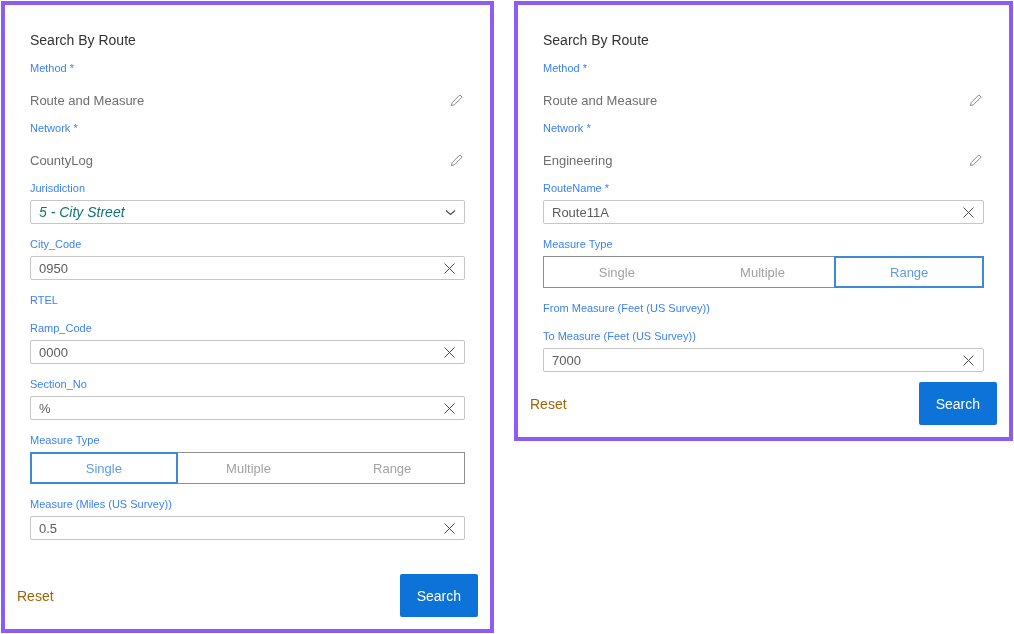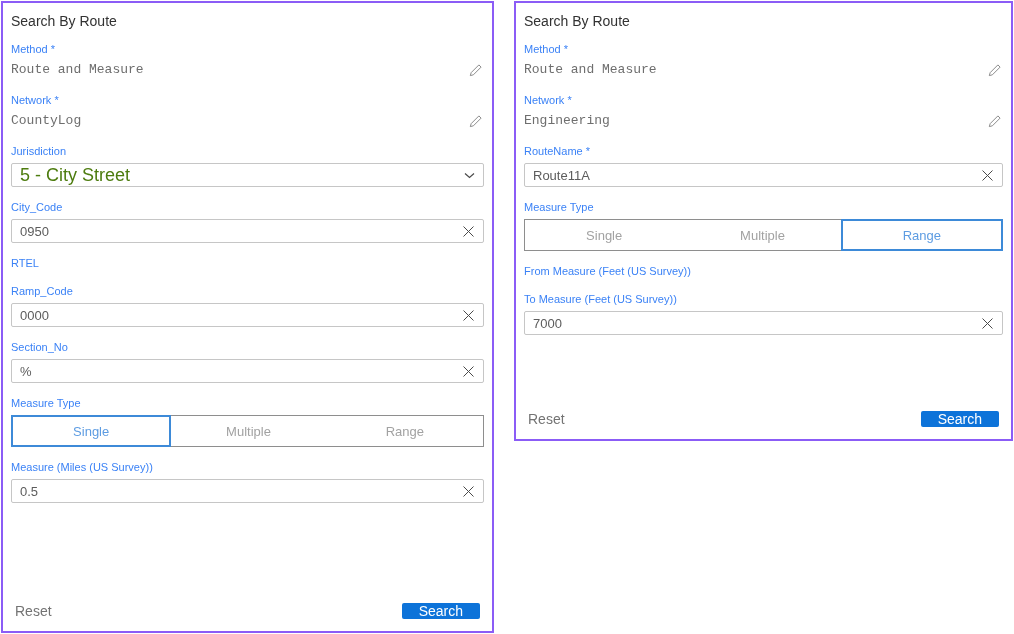--- a/index.html
+++ b/index.html
@@ -4,36 +4,36 @@
 <style>
   html,body{margin:0;padding:0;}
   body{
     width:1014px;height:634px;position:relative;
     background:#ffffff;
     font-family:"Liberation Sans",sans-serif;
     -webkit-font-smoothing:antialiased;
   }
   .panel{
     position:absolute;background:#fff;
-    border:2px solid #8b5cf6;box-sizing:border-box;
-    padding:8px;
+    border:4px solid #8b5cf6;box-sizing:border-box;
+    padding:25px;
   }
   .panel-left{left:1px;top:1px;width:493px;height:632px;}
   .panel-right{left:514px;top:1px;width:499px;height:440px;}
   .panel-title{font-size:14px;color:#323232;margin-top:2px;}
   .field{margin-top:13px;}
   .field-label{font-size:11px;color:#3b82f6;line-height:15px;}
-  .readonly-row{display:flex;justify-content:space-between;align-items:flex-start;margin-top:5px;height:18px;font-family:Liberation Mono, monospace;}
+  .readonly-row{display:flex;justify-content:space-between;align-items:flex-end;margin-top:14px;height:18px;}
   .readonly-value{font-size:13px;color:#6e6e6e;}
   .icon-btn{display:flex;align-items:center;cursor:pointer;}
   .control{
     margin-top:4px;height:24px;border:1px solid #c6c6c6;border-radius:2px;
     display:flex;align-items:center;padding:0 8px;box-sizing:border-box;background:#fff;
   }
-  .control-value{font-size:18px;color:#4d7c0f;flex:1;white-space:nowrap;overflow:hidden;}
+  .control-value{font-size:14px;color:#0f766e;flex:1;white-space:nowrap;overflow:hidden;font-style:italic;}
   .control input{
     border:none;outline:none;flex:1;font-size:13px;color:#5c5c5c;
     font-family:inherit;padding:0;background:transparent;min-width:0;
   }
   .select{cursor:pointer;}
   .segmented{
     margin-top:4px;height:32px;border:1px solid #8e8e8e;
     display:flex;box-sizing:border-box;background:#fff;
   }
   .segment{
@@ -41,24 +41,24 @@
     font-size:13px;color:#a2a2a2;box-sizing:border-box;cursor:pointer;
   }
   .segment.selected{
     border:2px solid #3d8ad8;color:#5d9ce2;background:#fff;
     margin:-1px;position:relative;z-index:1;
   }
   .footer{
     position:absolute;left:12px;right:12px;bottom:12px;
     display:flex;justify-content:space-between;align-items:center;
   }
-  .reset-link{color:#737373;font-size:14px;cursor:pointer;}
+  .reset-link{color:#a16207;font-size:14px;cursor:pointer;}
   .search-btn{
     background:#0d73d9;color:#fff;font-size:14px;border:none;border-radius:2px;
-    height:16px;padding:0 17px;font-family:inherit;cursor:pointer;
+    height:43px;padding:0 17px;font-family:inherit;cursor:pointer;
   }
   svg{display:block;}
 </style>
 </head>
 <body>
 
 <div class="panel panel-left">
   <div class="panel-title">Search By Route</div>
 
   <div class="field">

